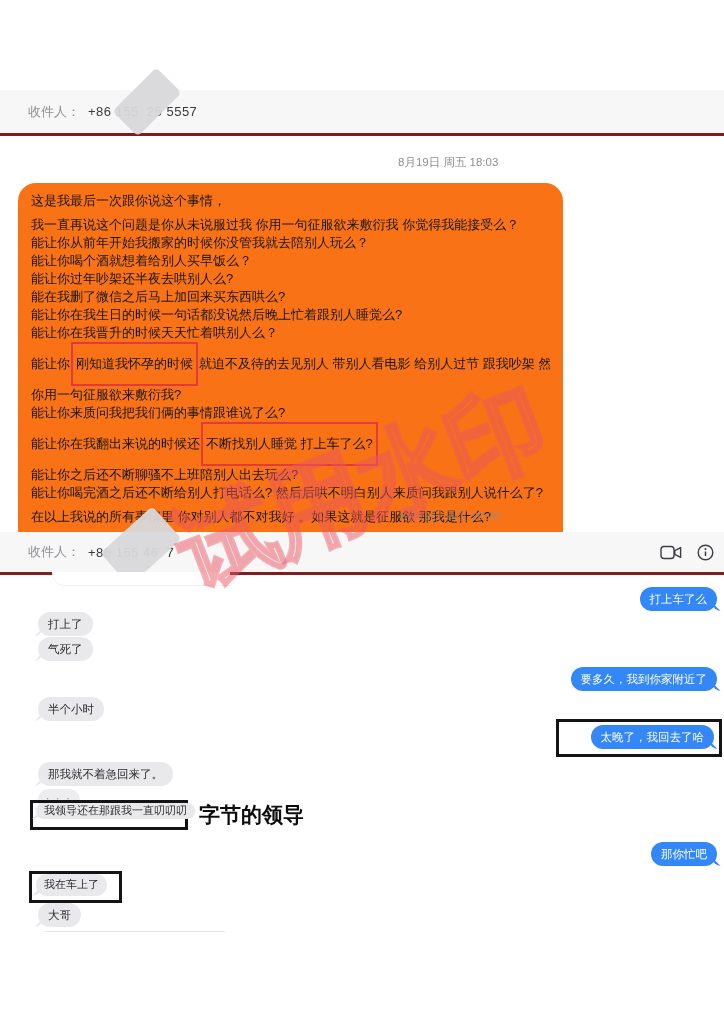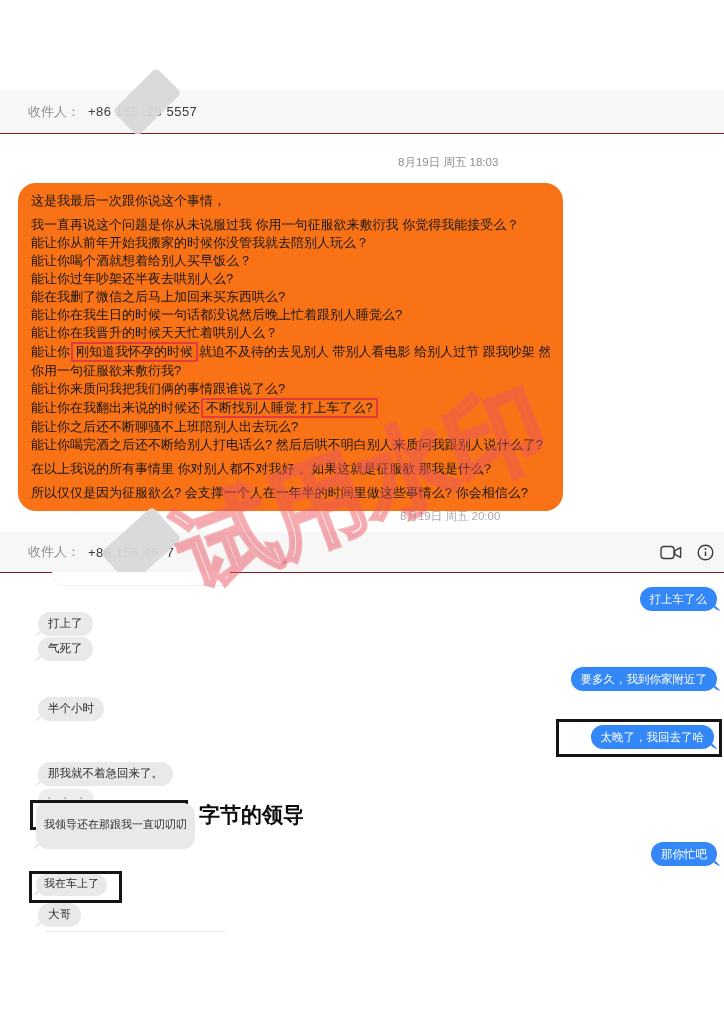--- a/index.html
+++ b/index.html
@@ -1,20 +1,20 @@
 <!DOCTYPE html>
 <html><head>
 <meta charset="utf-8">
 <style>
   html,body{margin:0;padding:0;background:#fff;}
   #page{position:relative;width:724px;height:1024px;background:#fff;overflow:hidden;
         font-family:"Liberation Sans","DejaVu Sans",sans-serif;color:#1c1c1e;}
 
   
-  .hdr{position:absolute;left:0;width:724px;background:#f7f7f8;border-bottom:1px solid #7f1d1d;
+  .hdr{position:absolute;left:0;width:724px;background:#f7f7f8;border-bottom:3px solid #7f1d1d;
        display:flex;align-items:center;}
   #hdr1{top:90px;height:43px;}
   #hdr2{top:532px;height:40px;}
   .hdr .to{color:#8e8e93;font-size:13px;margin-left:28px;white-space:pre;}
   .hdr .num{color:#3a3a3c;font-size:13px;margin-left:8px;letter-spacing:.5px;white-space:pre;}
   .smudge{position:absolute;background:#d8d8da;border-radius:5px;opacity:.95;}
   #smudge1{left:116px;top:84px;width:62px;height:36px;transform:rotate(-45deg);}
   #smudge2{left:106px;top:524px;width:70px;height:44px;transform:rotate(-42deg);}
   #corner2{position:absolute;left:52px;top:572px;width:178px;height:13px;background:#fff;
            border-bottom-left-radius:13px;box-shadow:0 1px 1px rgba(0,0,0,.07);}
@@ -24,33 +24,33 @@
   
   .date{position:absolute;font-size:11.5px;color:#8e8e93;white-space:nowrap;}
   #date1{left:398px;top:155px;}
   #date2{left:400px;top:509px;opacity:.75;filter:blur(.4px);}
 
   
   #msg1{position:absolute;left:18px;top:183px;width:545px;box-sizing:border-box;
         background:#f97316;border-radius:18px;padding:9px 13px;font-size:13px;color:#151517;}
   #msg1 .ln{line-height:18px;white-space:nowrap;overflow:hidden;}
   #msg1 .blank{height:6px;}
-  .redbox{border:2px solid #e23b3b;padding:0 3px;margin:0 1px;display:inline-block;line-height:16px;}
+  .redbox{border:2px solid #e23b3b;padding:12px 3px;margin:0 1px;display:inline-block;line-height:16px;}
 
   
   #annot1{position:absolute;left:379px;top:378px;display:flex;align-items:center;height:20px;}
   #annot1 .ah{width:0;height:0;border-top:4px solid transparent;border-bottom:4px solid transparent;
               border-right:9px solid #d8363c;}
   #annot1 .al{width:64px;height:2px;background:#d8363c;}
   #annot1 .atxt{color:#d8363c;font-size:16px;font-weight:700;margin-left:5px;white-space:nowrap;}
 
   
   .bub{position:absolute;font-size:11.5px;line-height:1.25;padding:5px 10px;border-radius:12px;
        white-space:nowrap;}
-  .gray{background:#e9e9eb;color:#2c2c2e;font-family:Liberation Mono, monospace;}
+  .gray{background:#e9e9eb;color:#2c2c2e;}
   .blue{background:#3487f6;color:#fff;}
   .gray::after{content:"";position:absolute;left:-4px;bottom:0;width:9px;height:9px;
        background:inherit;border-bottom-right-radius:10px;clip-path:polygon(0 100%,100% 100%,100% 0);}
   .blue::after{content:"";position:absolute;right:-4px;bottom:0;width:9px;height:9px;
        background:inherit;border-bottom-left-radius:10px;clip-path:polygon(0 100%,100% 100%,0 0);}
   .dots{background:#ededef;color:#86868b;font-size:10px;letter-spacing:2px;padding:4px 8px;}
 
   .blackbox{position:absolute;border:3px solid #141414;}
   #note2{position:absolute;left:199px;top:801px;font-size:21px;font-weight:700;color:#0d0d0d;white-space:nowrap;}
   #endline{position:absolute;left:45px;top:931px;width:180px;height:1px;background:#e4e4e6;}
@@ -133,21 +133,21 @@
   <div class="bub blue" style="right:7px;top:667px;">要多久，我到你家附近了</div>
   <div class="bub gray" style="left:38px;top:697px;">半个小时</div>
 
   <div class="blackbox" style="left:556px;top:719px;width:160px;height:32px;"></div>
   <div class="bub blue" style="right:10px;top:725px;">太晚了，我回去了哈</div>
 
   <div class="bub gray" style="left:38px;top:762px;">那我就不着急回来了。</div>
   <div class="bub gray dots" style="left:38px;top:789px;">· · ·</div>
 
   <div class="blackbox" style="left:30px;top:800px;width:152px;height:24px;"></div>
-  <div class="bub gray" style="left:36px;top:803px;font-size:11px;padding:16px 8px;text-align:center;">我领导还在那跟我一直叨叨叨</div>
+  <div class="bub gray" style="left:36px;top:803px;font-size:11px;padding:1px 8px;text-align:center;">我领导还在那跟我一直叨叨叨</div>
   <div id="note2">字节的领导</div>
 
   <div class="bub blue" style="right:7px;top:842px;">那你忙吧</div>
 
   <div class="blackbox" style="left:29px;top:871px;width:87px;height:26px;"></div>
   <div class="bub gray" style="left:36px;top:874px;font-size:11px;padding:4px 8px;">我在车上了</div>
 
   <div class="bub gray" style="left:38px;top:903px;">大哥</div>
   <div id="endline"></div>
 

